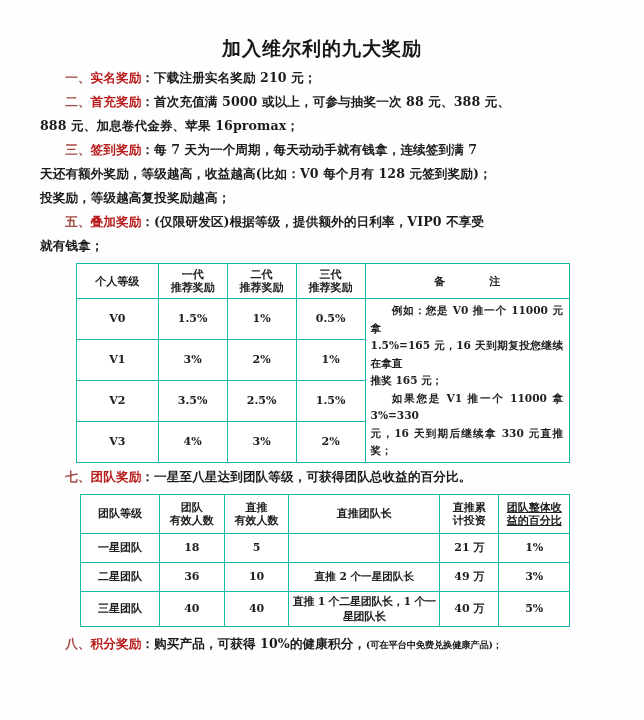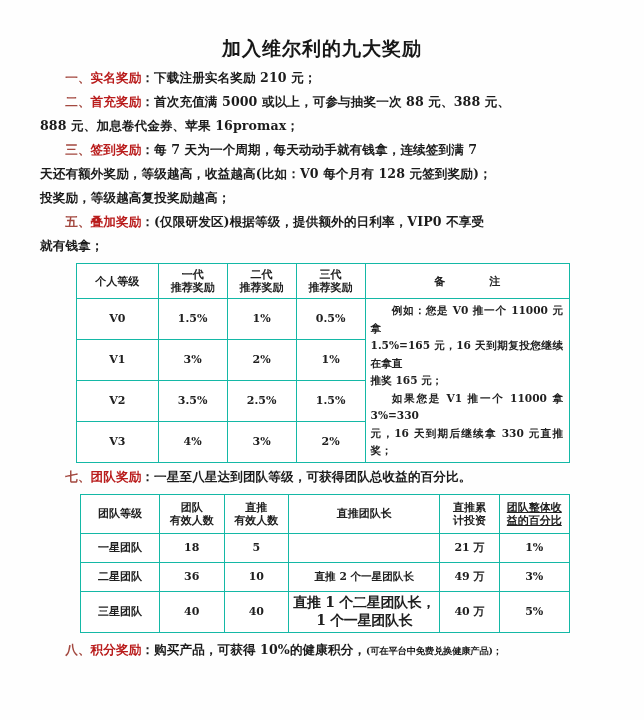--- a/index.html
+++ b/index.html
@@ -101,21 +101,21 @@
   .col-gen { width: 66px; }
   .col-remark { width: 214px; }
 
   #table-team {
     width: 490px;
     margin: 6px 0 0 66px;
   }
   #table-team .hdr td { height: 34px; line-height: 13px; }
   #table-team .trow td { height: 24px; }
   #table-team td.leader { font-size: 10.6px; }
-  #table-team td.leader.tight { font-size: 14px; letter-spacing: -0.3px; }
+  #table-team td.leader.tight { font-size: 11px; letter-spacing: -0.3px; }
   .tcol-grade { width: 78px; }
   .tcol-num { width: 62px; }
   .tcol-leader { width: 156px; }
   .tcol-invest { width: 56px; }
   .tcol-pct { width: 68px; text-decoration: underline; }
 </style>
 </head>
 <body>
 
 <div class="page">

